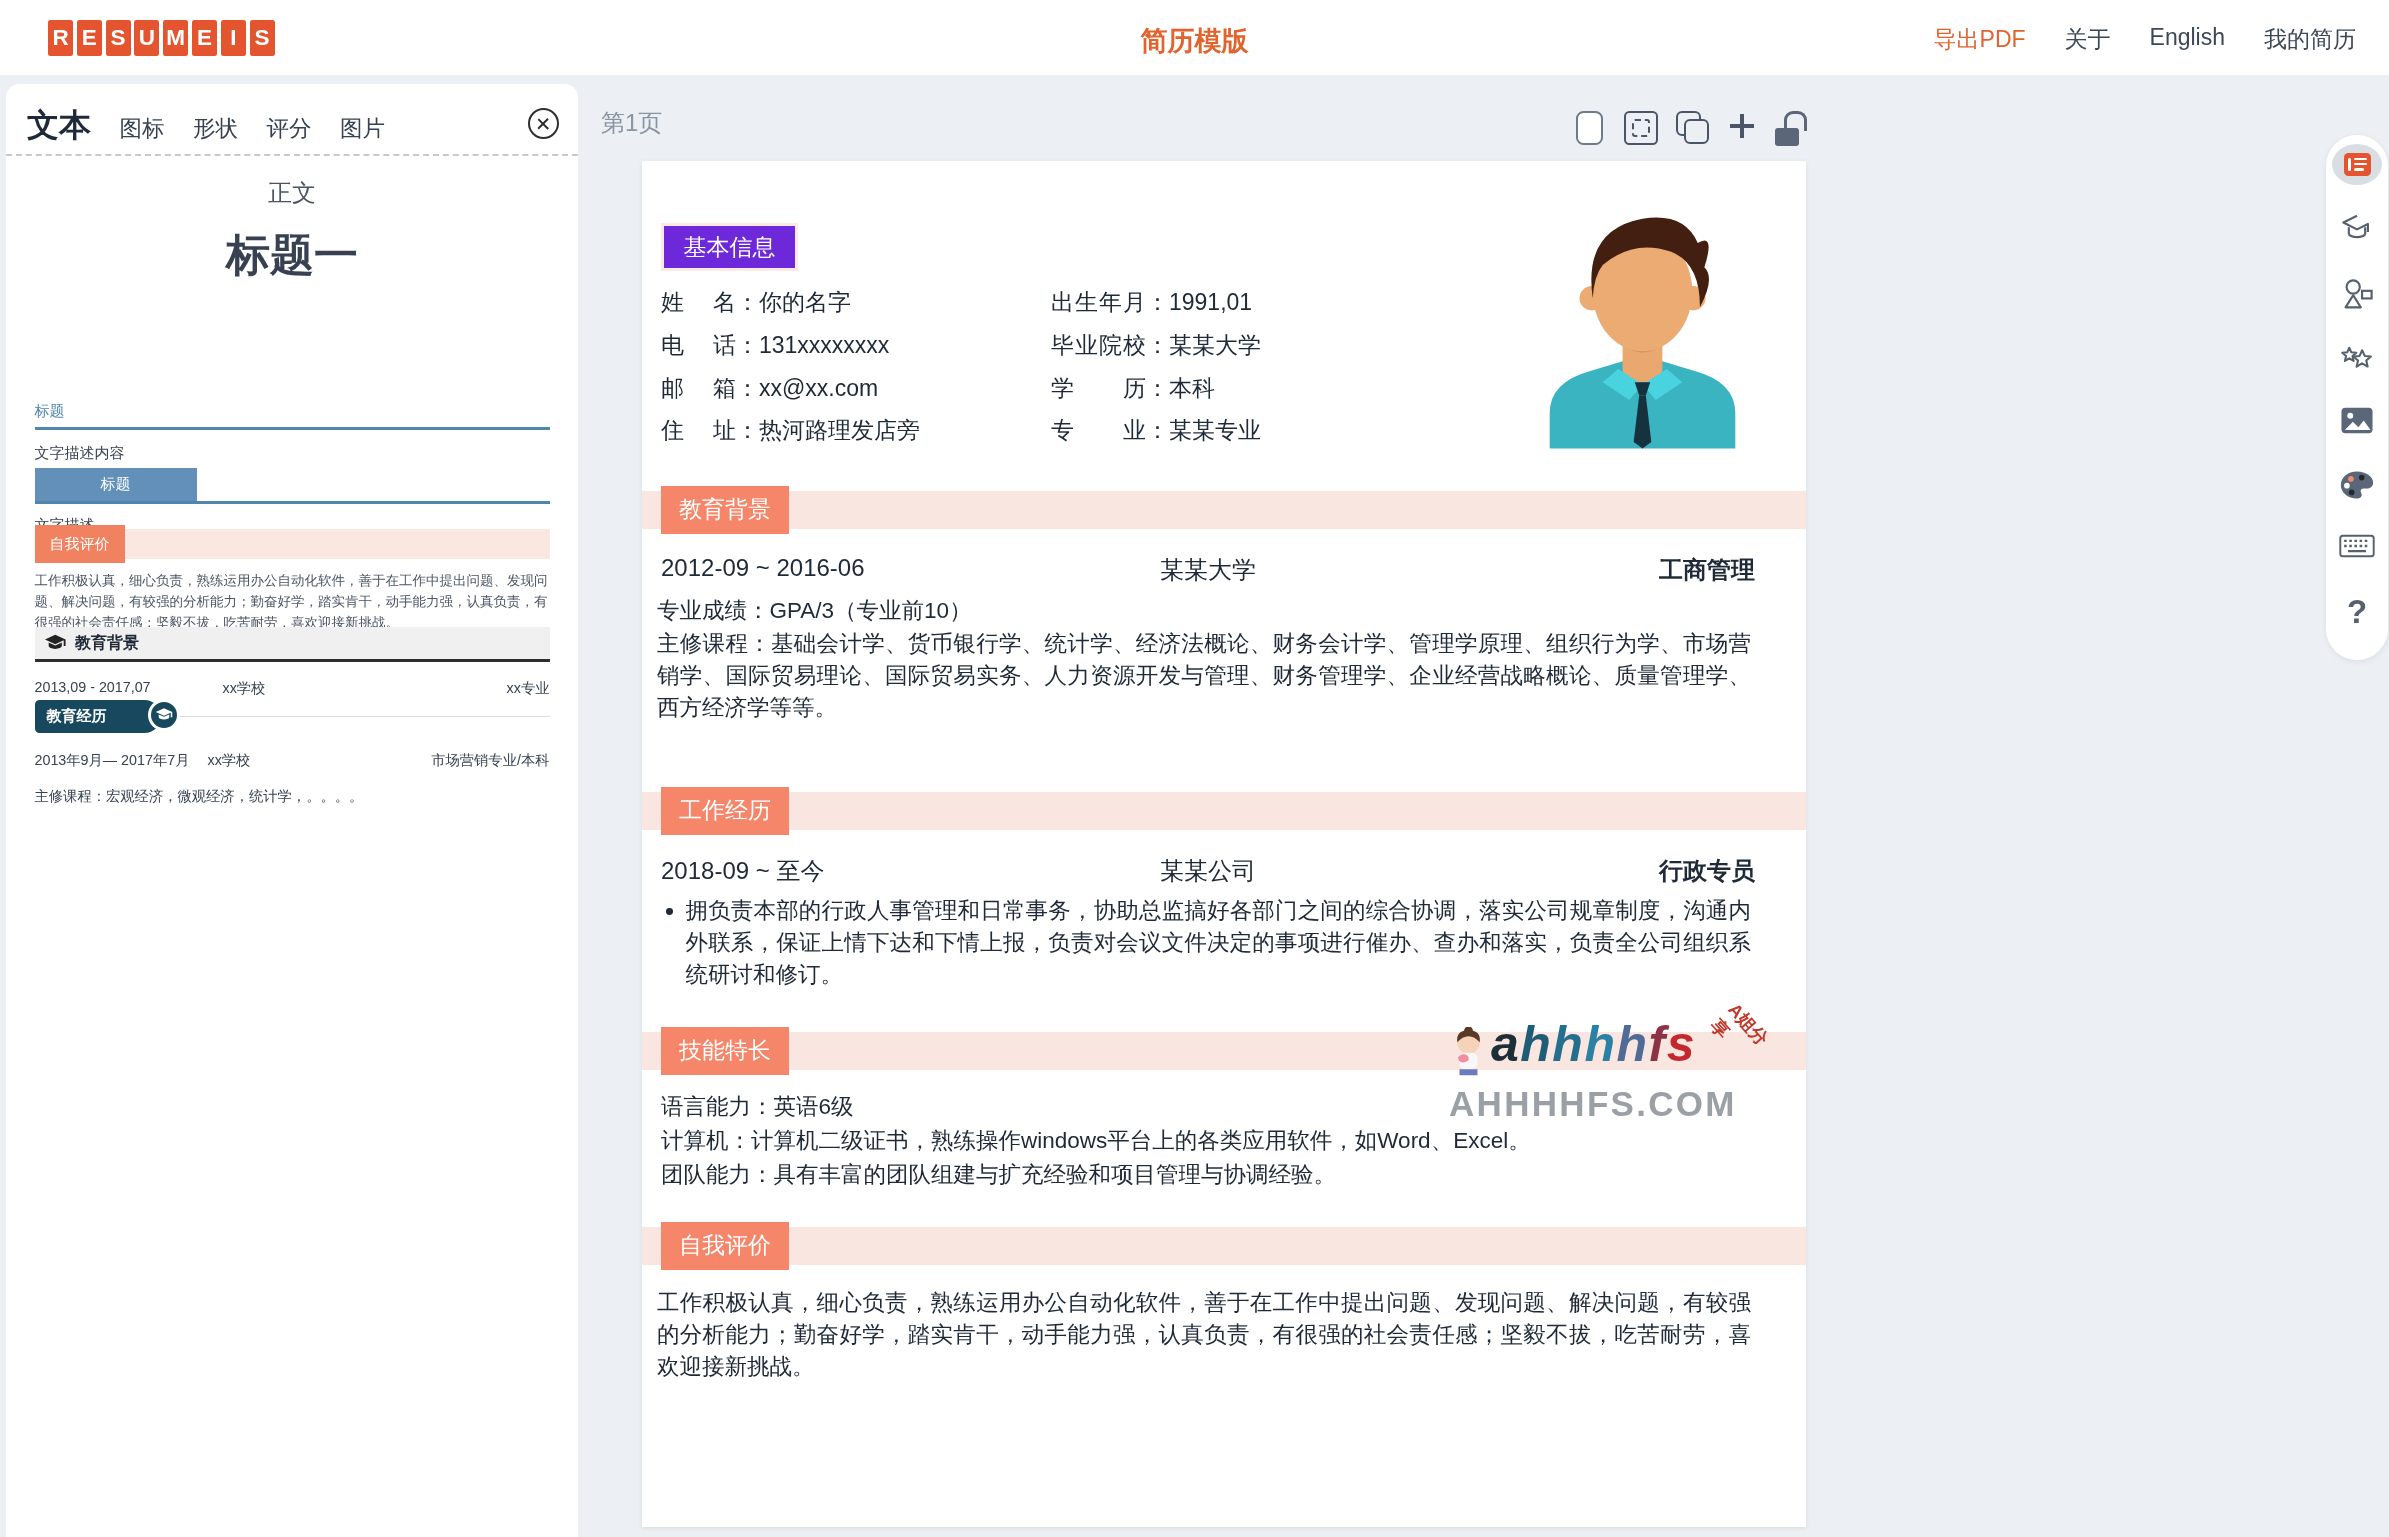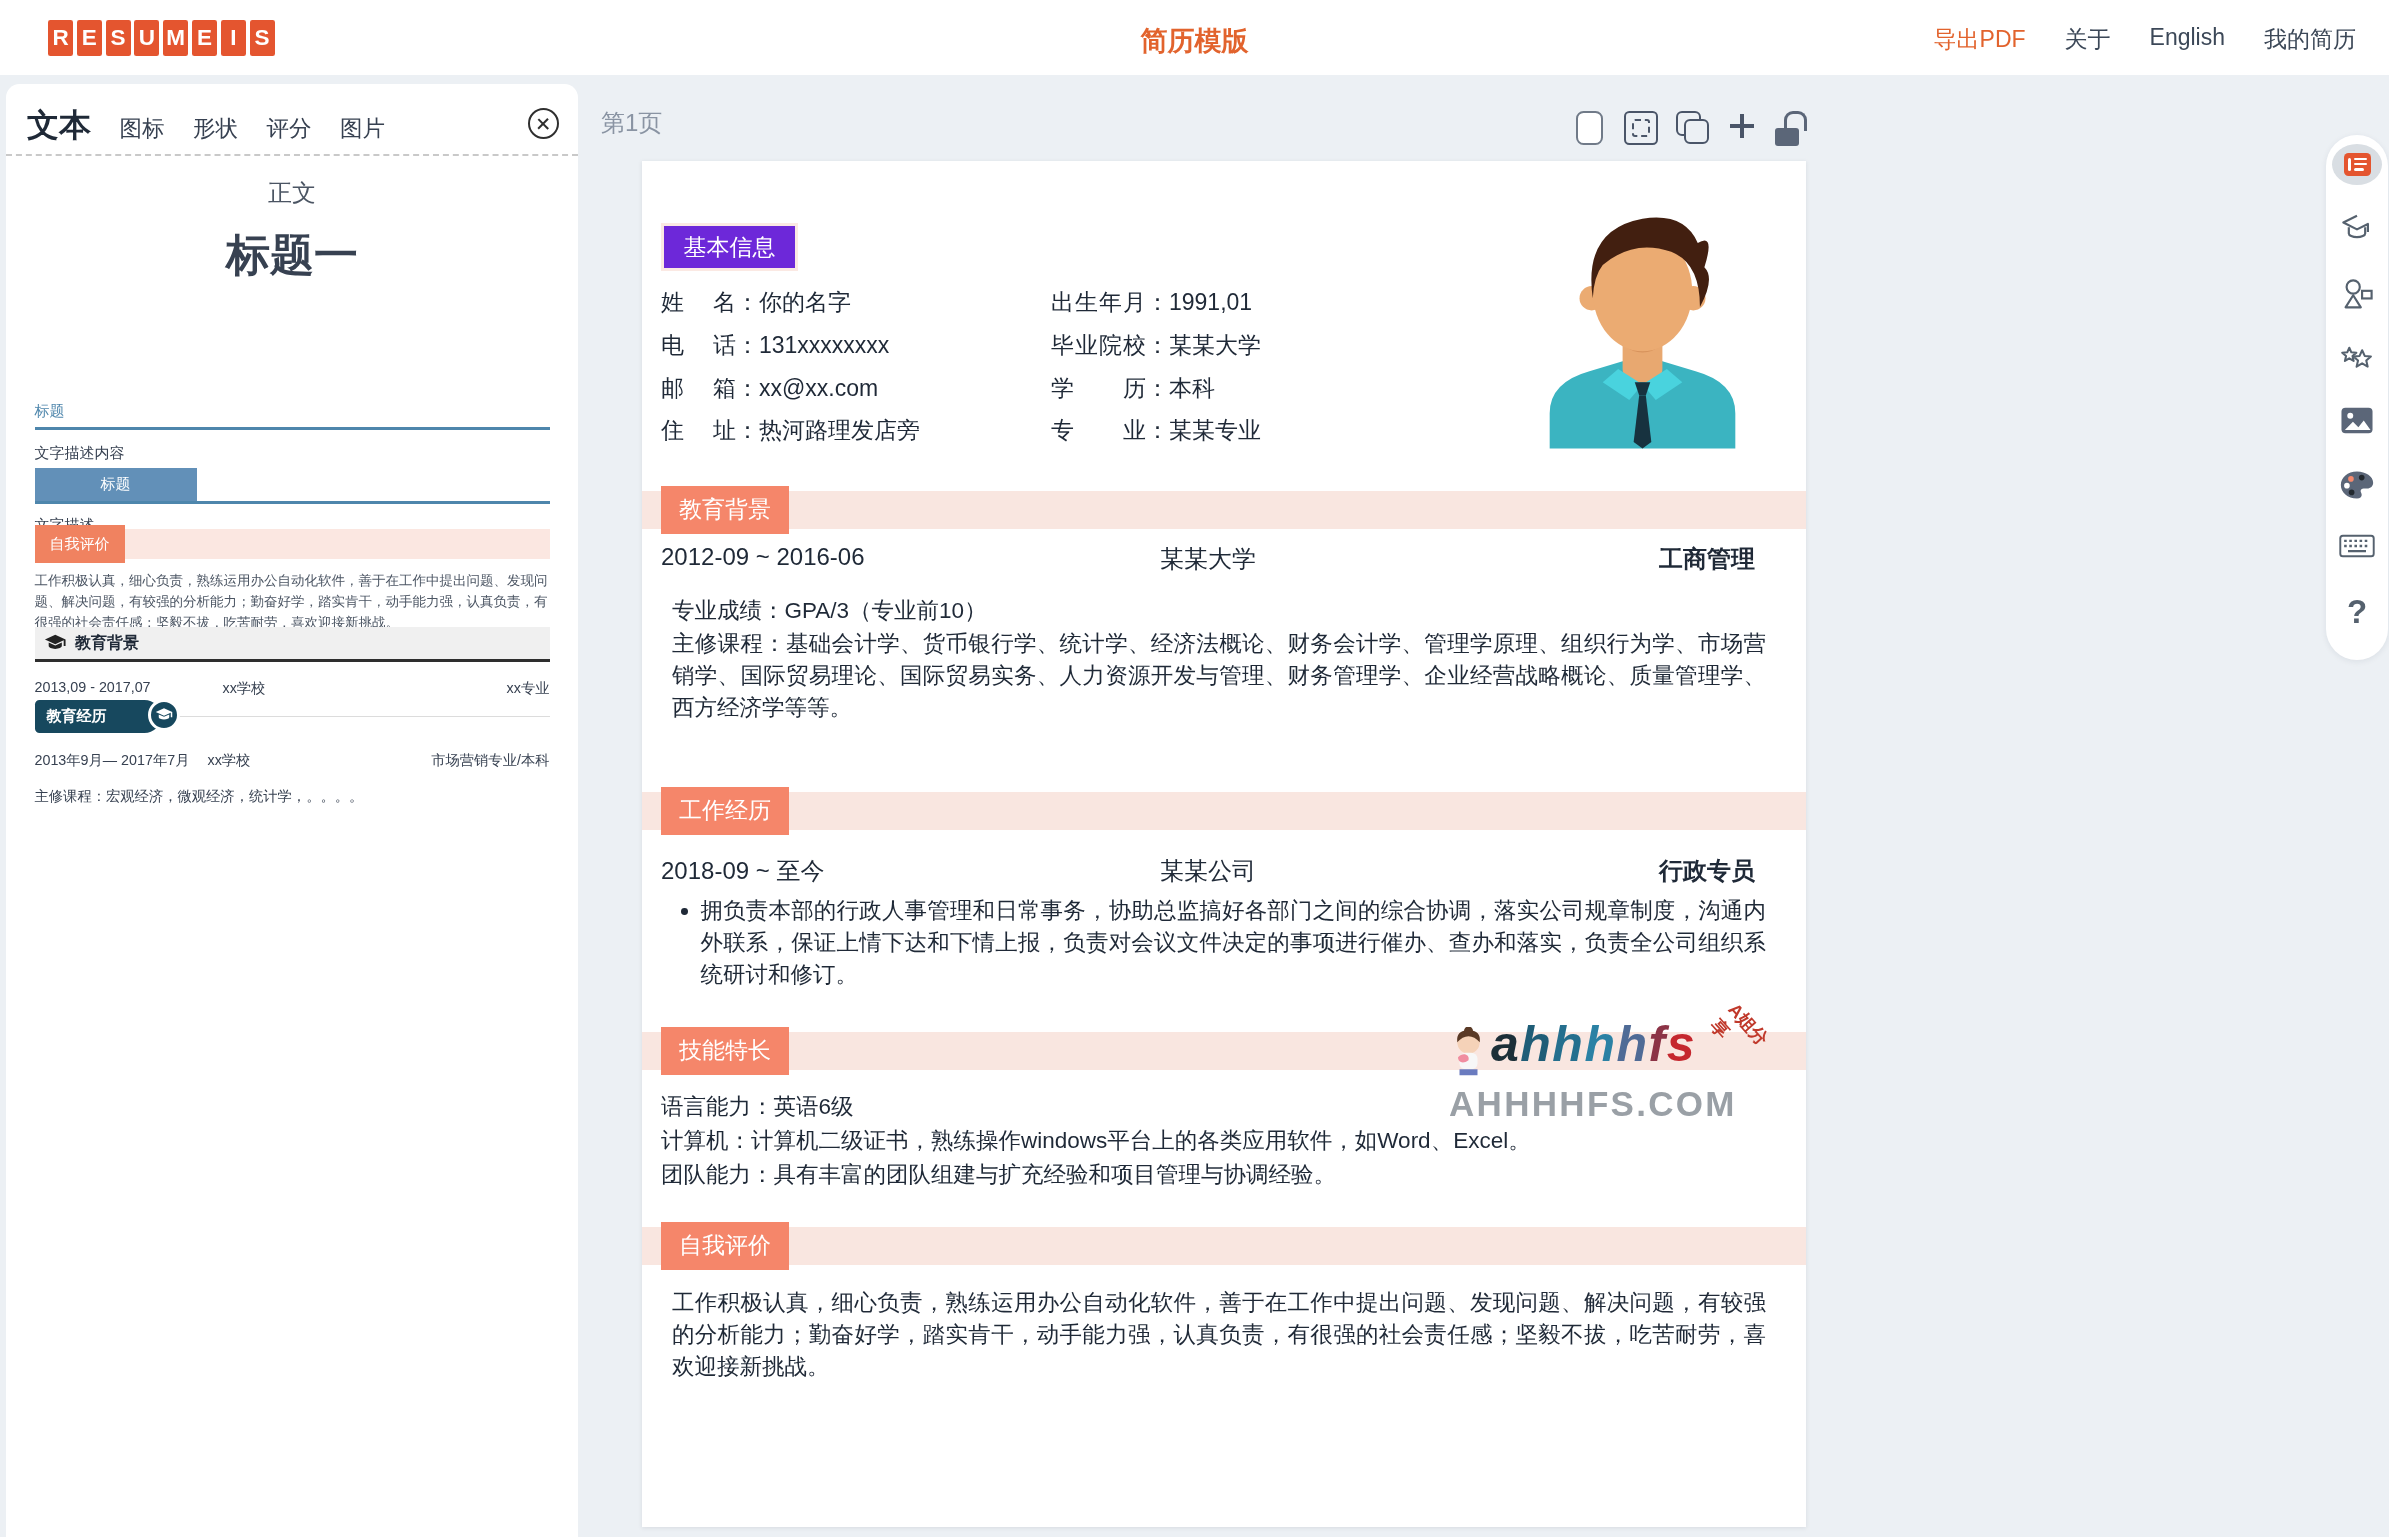--- a/index.html
+++ b/index.html
@@ -104,21 +104,21 @@
   .sec .badge{position:absolute;left:19px;top:-5.3px;height:48px;padding:0 18px;background:#f5866a;color:#fff;
     font-size:23px;display:flex;align-items:center;}
   .info-row{position:absolute;font-size:23px;color:#1f2937;white-space:nowrap;}
   .lbl{display:inline-block;text-align:justify;text-align-last:justify;color:#1f2937;}
   .lbl.w3{width:75px;}
   .lbl.w4{width:95px;}
   .tri-row{position:absolute;left:19px;width:1094px;display:flex;font-size:24px;color:#1f2937;}
   .tri-row .c1{flex:1;text-align:left;}
   .tri-row .c2{flex:1;text-align:center;}
   .tri-row .c3{flex:1;text-align:right;font-weight:bold;}
-  .para{position:absolute;left:30px;width:1094px;font-size:22.5px;line-height:32px;color:#1f2937;text-align:justify;}
+  .para{position:absolute;left:15px;width:1094px;font-size:22.5px;line-height:32px;color:#1f2937;text-align:justify;}
   .bullet-para{padding-left:28.5px;position:relative;box-sizing:border-box;}
   .bullet-para:before{content:"";position:absolute;left:9px;top:12.8px;width:6.8px;height:6.8px;border-radius:50%;background:#1f2937;}
   .skill-lines{position:absolute;left:19px;width:1094px;font-size:22.5px;line-height:34px;color:#1f2937;}
 
   
   .avatar{position:absolute;left:890px;top:44px;width:221px;height:244px;}
 
   
   .wm{position:absolute;left:807px;top:854px;width:323px;height:143px;z-index:5;}
   .wm-script{position:absolute;left:42px;top:0;font-size:50px;font-weight:800;font-style:italic;letter-spacing:1.5px;}
@@ -292,21 +292,21 @@
       <polygon points="97,172 103,172 108,214 100,220 92,214" fill="#17323f"></polygon>
       <circle cx="54" cy="84" r="11" fill="#ebab72"></circle>
       <circle cx="146" cy="84" r="11" fill="#ebab72"></circle>
       <ellipse cx="100" cy="78" rx="45" ry="54" fill="#ebab72"></ellipse>
       <path d="M55 84 Q46 22 100 12 Q138 6 150 34 Q166 24 156 56 Q166 66 152 92 Q152 52 126 42 Q92 30 64 54 Q56 64 55 84 Z" fill="#421f10"></path>
     </svg>
 
     <div class="sec" style="top:330px;">
       <div class="badge">教育背景</div>
     </div>
-    <div class="tri-row" style="top:382px;">
+    <div class="tri-row" style="top:393px;">
       <span class="c1">2012-09 ~ 2016-06</span>
       <span class="c2">某某大学</span>
       <span class="c3">工商管理</span>
     </div>
     <div class="para" style="top:434px;">专业成绩：GPA/3（专业前10）</div>
     <div class="para" style="top:467px;">主修课程：基础会计学、货币银行学、统计学、经济法概论、财务会计学、管理学原理、组织行为学、市场营销学、国际贸易理论、国际贸易实务、人力资源开发与管理、财务管理学、企业经营战略概论、质量管理学、西方经济学等等。</div>
 
     <div class="sec" style="top:631px;">
       <div class="badge">工作经历</div>
     </div>

